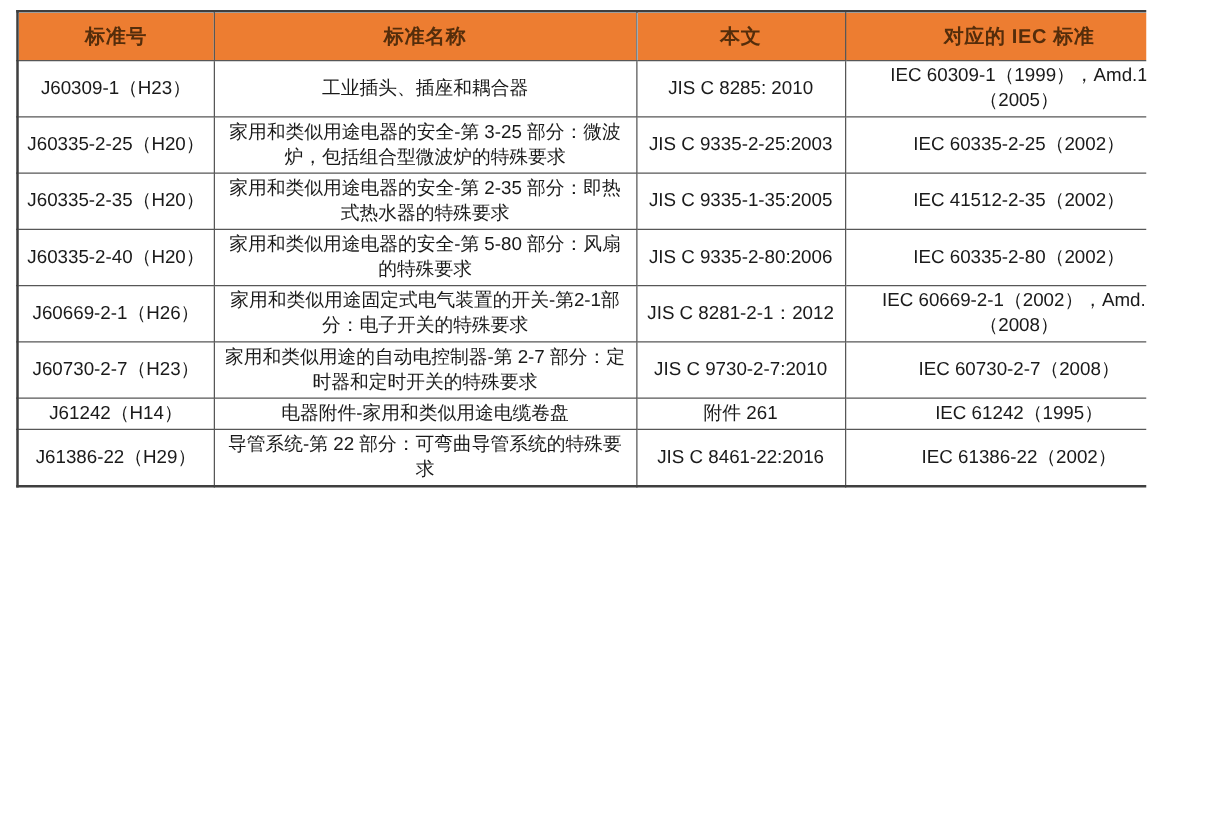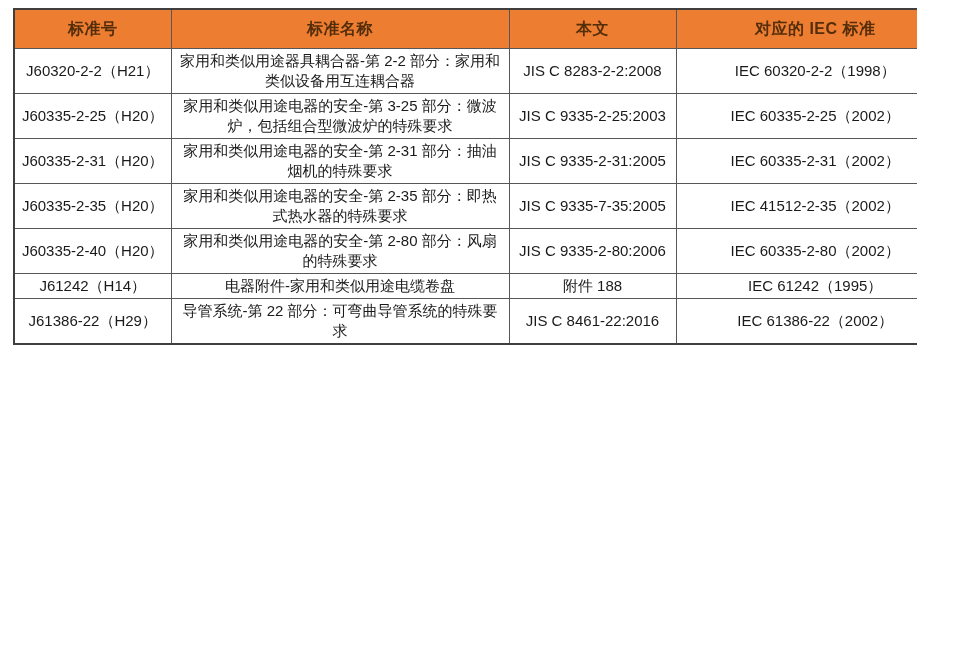--- a/index.html
+++ b/index.html
@@ -65,53 +65,59 @@
     <thead>
       <tr>
         <th>标准号</th>
         <th>标准名称</th>
         <th>本文</th>
         <th>对应的 IEC 标准</th>
       </tr>
     </thead>
     <tbody id="table-body">
         <tr>
-          <td>J60320-2-2（H21）</td>
-          <td>家用和类似用途器具耦合器-第 2-2 部分：家用和类似设备用互连耦合器</td>
-          <td>JIS C 8283-2-2:2008</td>
-          <td>IEC 60320-2-2（1998）</td>
+          <td>J60309-1（H23）</td>
+          <td>工业插头、插座和耦合器</td>
+          <td>JIS C 8285: 2010</td>
+          <td>IEC 60309-1（1999），Amd.1（2005）</td>
         </tr>
         <tr>
           <td>J60335-2-25（H20）</td>
           <td>家用和类似用途电器的安全-第 3-25 部分：微波炉，包括组合型微波炉的特殊要求</td>
           <td>JIS C 9335-2-25:2003</td>
           <td>IEC 60335-2-25（2002）</td>
         </tr>
         <tr>
-          <td>J60335-2-31（H20）</td>
-          <td>家用和类似用途电器的安全-第 2-31 部分：抽油烟机的特殊要求</td>
-          <td>JIS C 9335-2-31:2005</td>
-          <td>IEC 60335-2-31（2002）</td>
-        </tr>
-        <tr>
           <td>J60335-2-35（H20）</td>
           <td>家用和类似用途电器的安全-第 2-35 部分：即热式热水器的特殊要求</td>
-          <td>JIS C 9335-7-35:2005</td>
+          <td>JIS C 9335-1-35:2005</td>
           <td>IEC 41512-2-35（2002）</td>
         </tr>
         <tr>
           <td>J60335-2-40（H20）</td>
-          <td>家用和类似用途电器的安全-第 2-80 部分：风扇的特殊要求</td>
+          <td>家用和类似用途电器的安全-第 5-80 部分：风扇的特殊要求</td>
           <td>JIS C 9335-2-80:2006</td>
           <td>IEC 60335-2-80（2002）</td>
         </tr>
         <tr>
+          <td>J60669-2-1（H26）</td>
+          <td>家用和类似用途固定式电气装置的开关-第2-1部分：电子开关的特殊要求</td>
+          <td>JIS C 8281-2-1：2012</td>
+          <td>IEC 60669-2-1（2002），Amd.1（2008）</td>
+        </tr>
+        <tr>
+          <td>J60730-2-7（H23）</td>
+          <td>家用和类似用途的自动电控制器-第 2-7 部分：定时器和定时开关的特殊要求</td>
+          <td>JIS C 9730-2-7:2010</td>
+          <td>IEC 60730-2-7（2008）</td>
+        </tr>
+        <tr>
           <td>J61242（H14）</td>
           <td>电器附件-家用和类似用途电缆卷盘</td>
-          <td>附件 188</td>
+          <td>附件 261</td>
           <td>IEC 61242（1995）</td>
         </tr>
         <tr>
           <td>J61386-22（H29）</td>
           <td>导管系统-第 22 部分：可弯曲导管系统的特殊要求</td>
           <td>JIS C 8461-22:2016</td>
           <td>IEC 61386-22（2002）</td>
         </tr>
       </tbody>
   </table>

